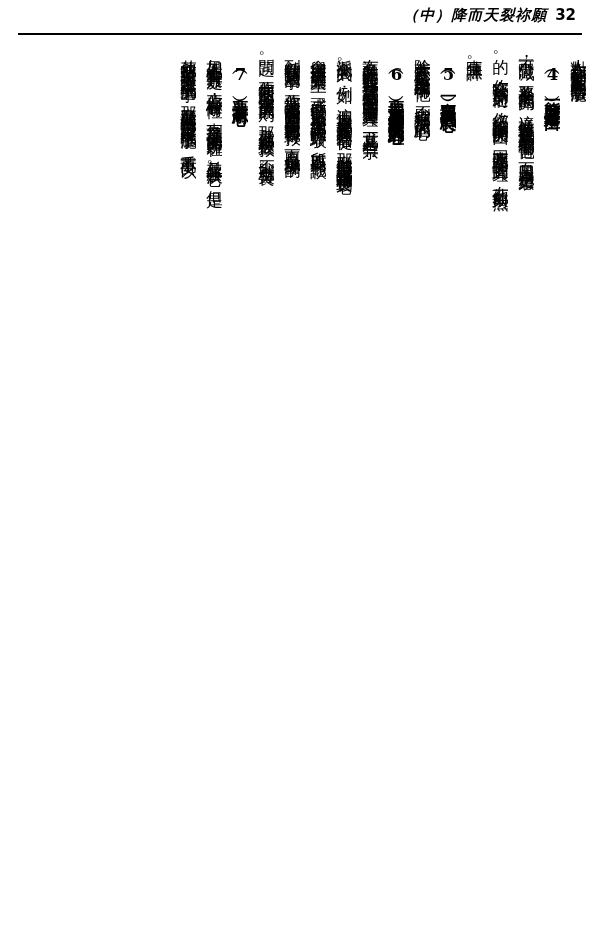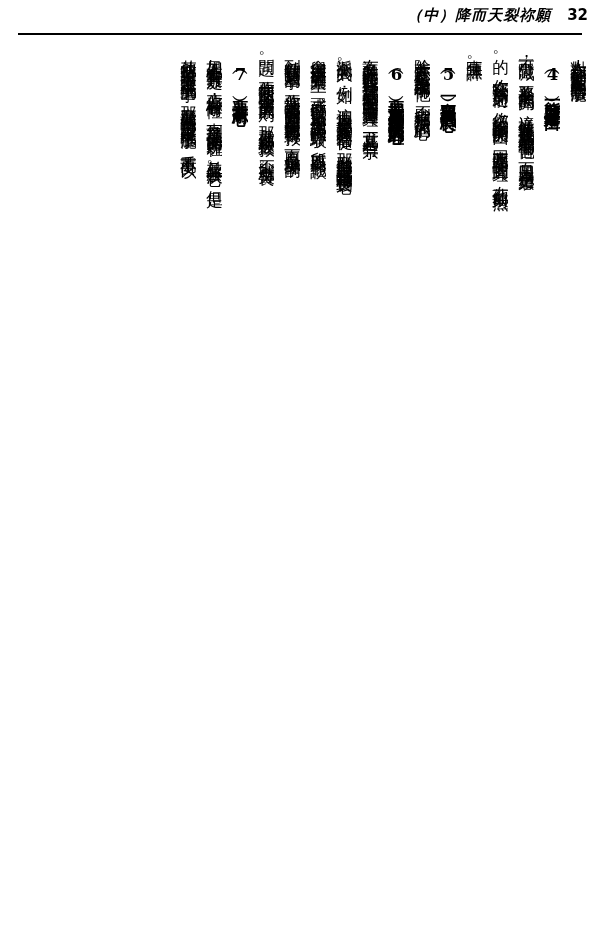--- a/index.html
+++ b/index.html
@@ -19,34 +19,34 @@
   
   .page-header {
     position: absolute;
     top: 6px;
     left: 0;
     width: 600px;
     height: 26px;
     display: flex;
     justify-content: flex-end;
     align-items: baseline;
-    padding-right: 12px;
+    padding-right: 24px;
     box-sizing: border-box;
   }
   .header-title {
     font-family: "DejaVu Serif", "Liberation Serif", serif;
     font-size: 15px;
     letter-spacing: 1px;
     font-style: italic;
     font-weight: 600;
   }
   .header-page {
     font-family: "DejaVu Sans", "Liberation Sans", sans-serif;
     font-size: 15px;
-    margin-left: 16px;
+    margin-left: 8px;
     font-weight: 600;
   }
 
   .header-rule {
     position: absolute;
     top: 33px;
     left: 18px;
     width: 564px;
     height: 2px;
     background: #000;

